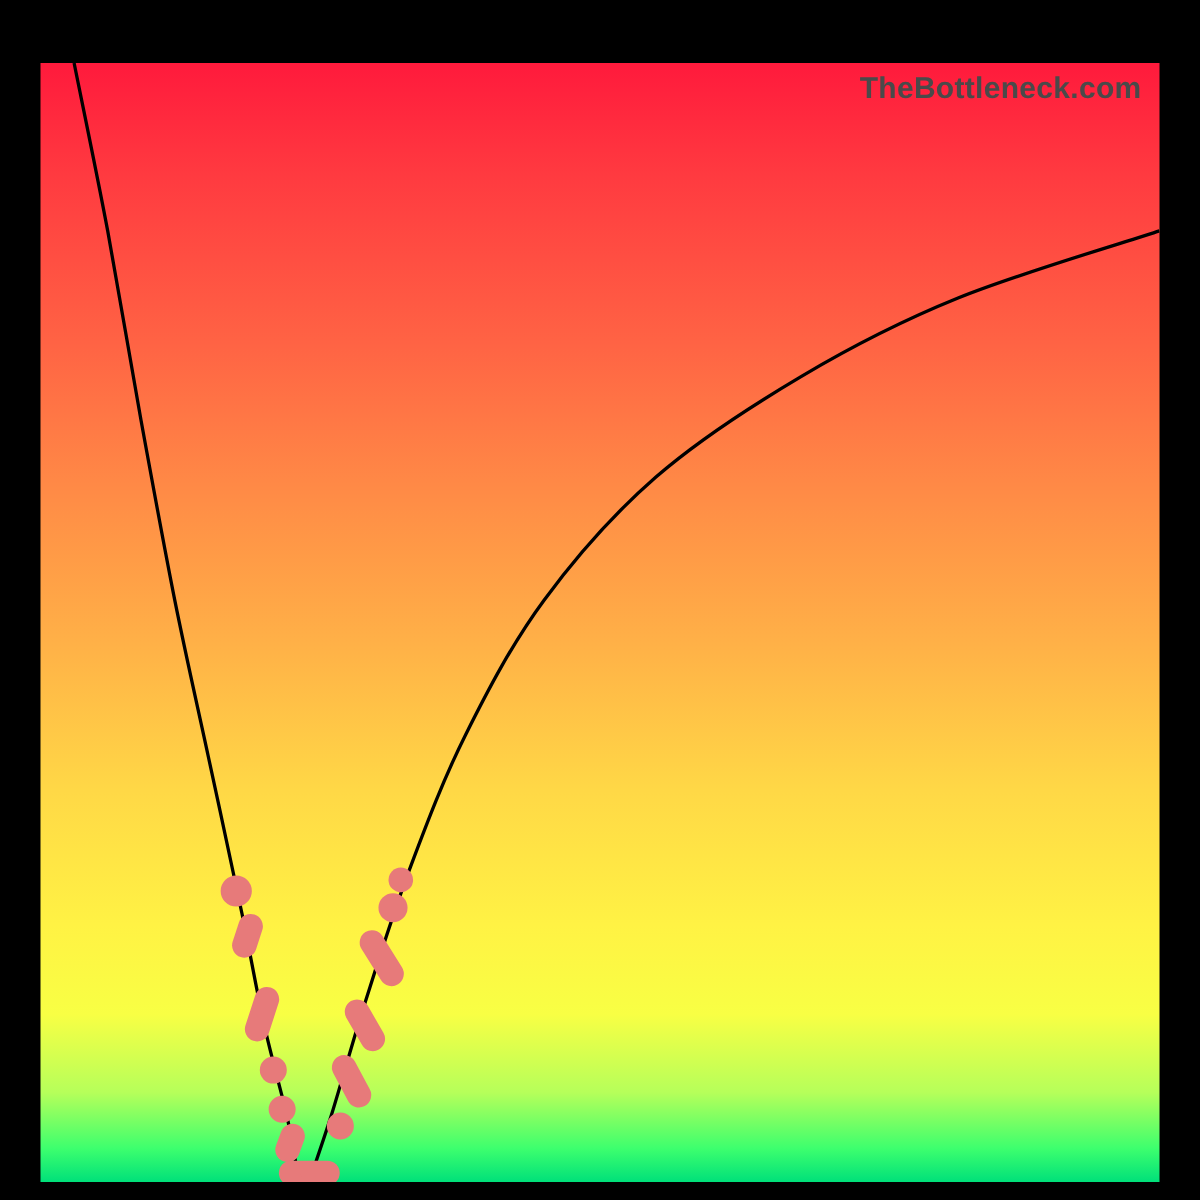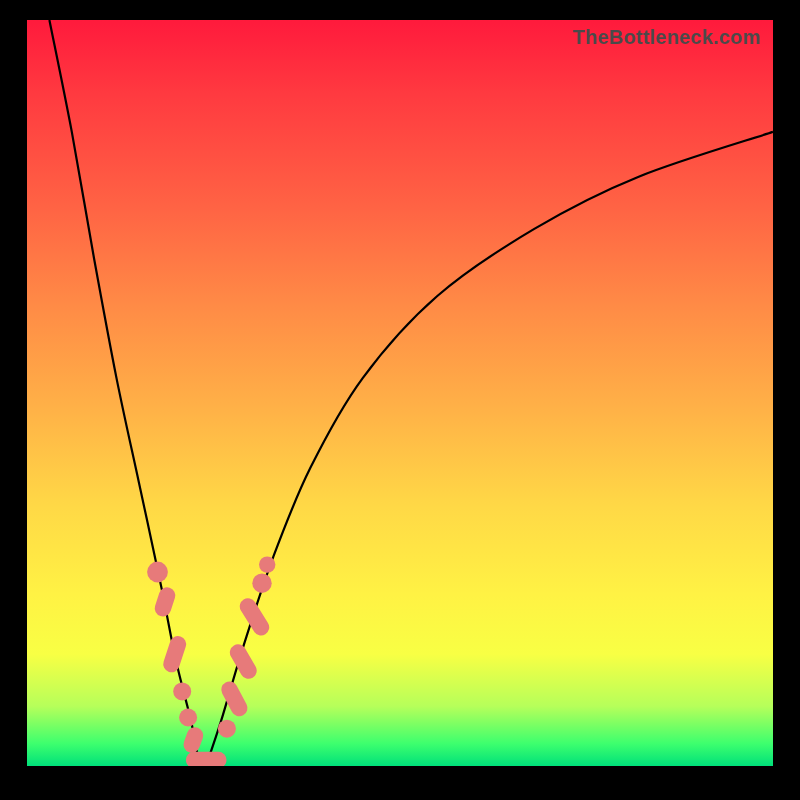--- a/index.html
+++ b/index.html
@@ -13,21 +13,21 @@
   }
   .frame {
     position: relative;
     width: 800px;
     height: 800px;
     background: #000;
   }
   .plot-area {
     position: absolute;
     left: 27px;
-    top: 20px;
+    top: 42px;
     width: 746px;
     height: 746px;
     
     background: linear-gradient(
       to bottom,
       #ff1a3c 0%,
       #ff3a40 10%,
       #ff6344 25%,
       #ff8a46 38%,
       #ffb147 52%,

